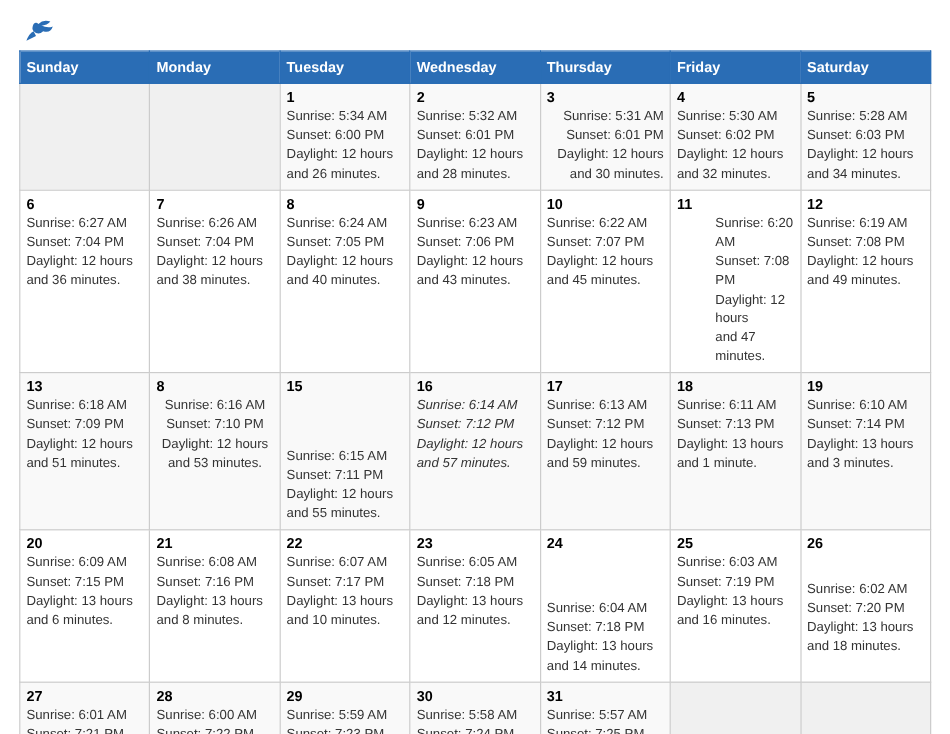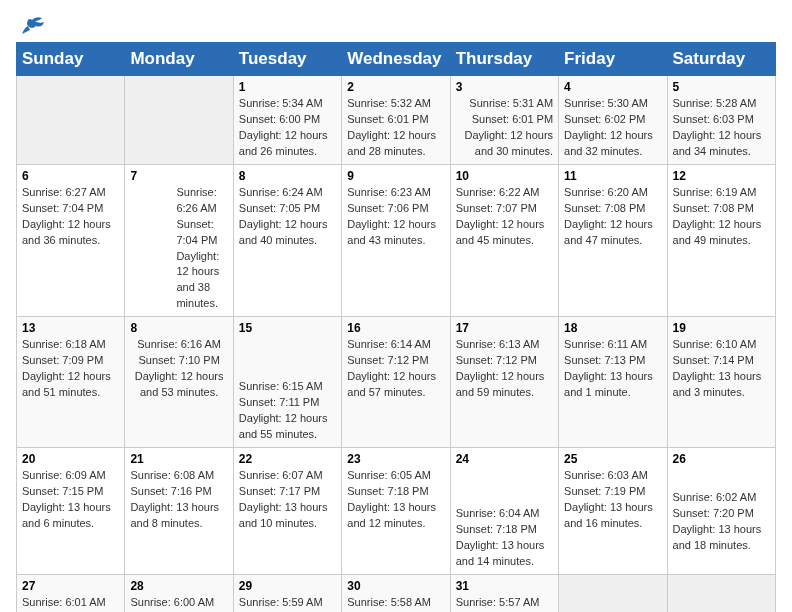--- a/index.html
+++ b/index.html
@@ -41,21 +41,21 @@
     table {
       width: 100%;
       border-collapse: collapse;
       font-size: 11px;
     }
     thead tr th {
       background-color: #2a6db5;
       color: #fff;
       text-align: left;
       padding: 6px 5px;
-      font-size: 17px;
+      font-size: 12px;
       border: 1px solid #2a6db5;
     }
     tbody tr td {
       border: 1px solid #ccc;
       vertical-align: top;
       padding: 4px 5px;
       width: 107px;
       min-height: 70px;
       background: #fff;
     }
@@ -156,21 +156,21 @@
       <tr>
         <td>
           <span class="day-number">6</span>
           <div class="day-info" style="white-space: pre-line;">Sunrise: 6:27 AM
 Sunset: 7:04 PM
 Daylight: 12 hours
 and 36 minutes.</div>
         </td>
         <td>
           <span class="day-number">7</span>
-          <div class="day-info" style="white-space: pre-line; margin-left: 46px;">Sunrise: 6:26 AM
+          <div class="day-info" style="white-space: pre-line;">Sunrise: 6:26 AM
 Sunset: 7:04 PM
 Daylight: 12 hours
 and 38 minutes.</div>
         </td>
         <td>
           <span class="day-number">8</span>
           <div class="day-info" style="white-space: pre-line;">Sunrise: 6:24 AM
 Sunset: 7:05 PM
 Daylight: 12 hours
 and 40 minutes.</div>
@@ -184,21 +184,21 @@
         </td>
         <td>
           <span class="day-number">10</span>
           <div class="day-info" style="white-space: pre-line;">Sunrise: 6:22 AM
 Sunset: 7:07 PM
 Daylight: 12 hours
 and 45 minutes.</div>
         </td>
         <td>
           <span class="day-number">11</span>
-          <div class="day-info" style="white-space: pre-line;">Sunrise: 6:20 AM
+          <div class="day-info" style="white-space: pre-line; margin-left: 32px;">Sunrise: 6:20 AM
 Sunset: 7:08 PM
 Daylight: 12 hours
 and 47 minutes.</div>
         </td>
         <td>
           <span class="day-number">12</span>
           <div class="day-info" style="white-space: pre-line;">Sunrise: 6:19 AM
 Sunset: 7:08 PM
 Daylight: 12 hours
 and 49 minutes.</div>
@@ -221,21 +221,21 @@
         </td>
         <td>
           <span class="day-number">15</span>
           <div class="day-info" style="white-space: pre-line; margin-top: 44px;">Sunrise: 6:15 AM
 Sunset: 7:11 PM
 Daylight: 12 hours
 and 55 minutes.</div>
         </td>
         <td>
           <span class="day-number">16</span>
-          <div class="day-info" style="white-space: pre-line;">Sunrise: 6:14 AM
+          <div class="day-info" style="white-space: pre-line; font-style: italic;">Sunrise: 6:14 AM
 Sunset: 7:12 PM
 Daylight: 12 hours
 and 57 minutes.</div>
         </td>
         <td>
           <span class="day-number">17</span>
           <div class="day-info" style="white-space: pre-line;">Sunrise: 6:13 AM
 Sunset: 7:12 PM
 Daylight: 12 hours
 and 59 minutes.</div>

